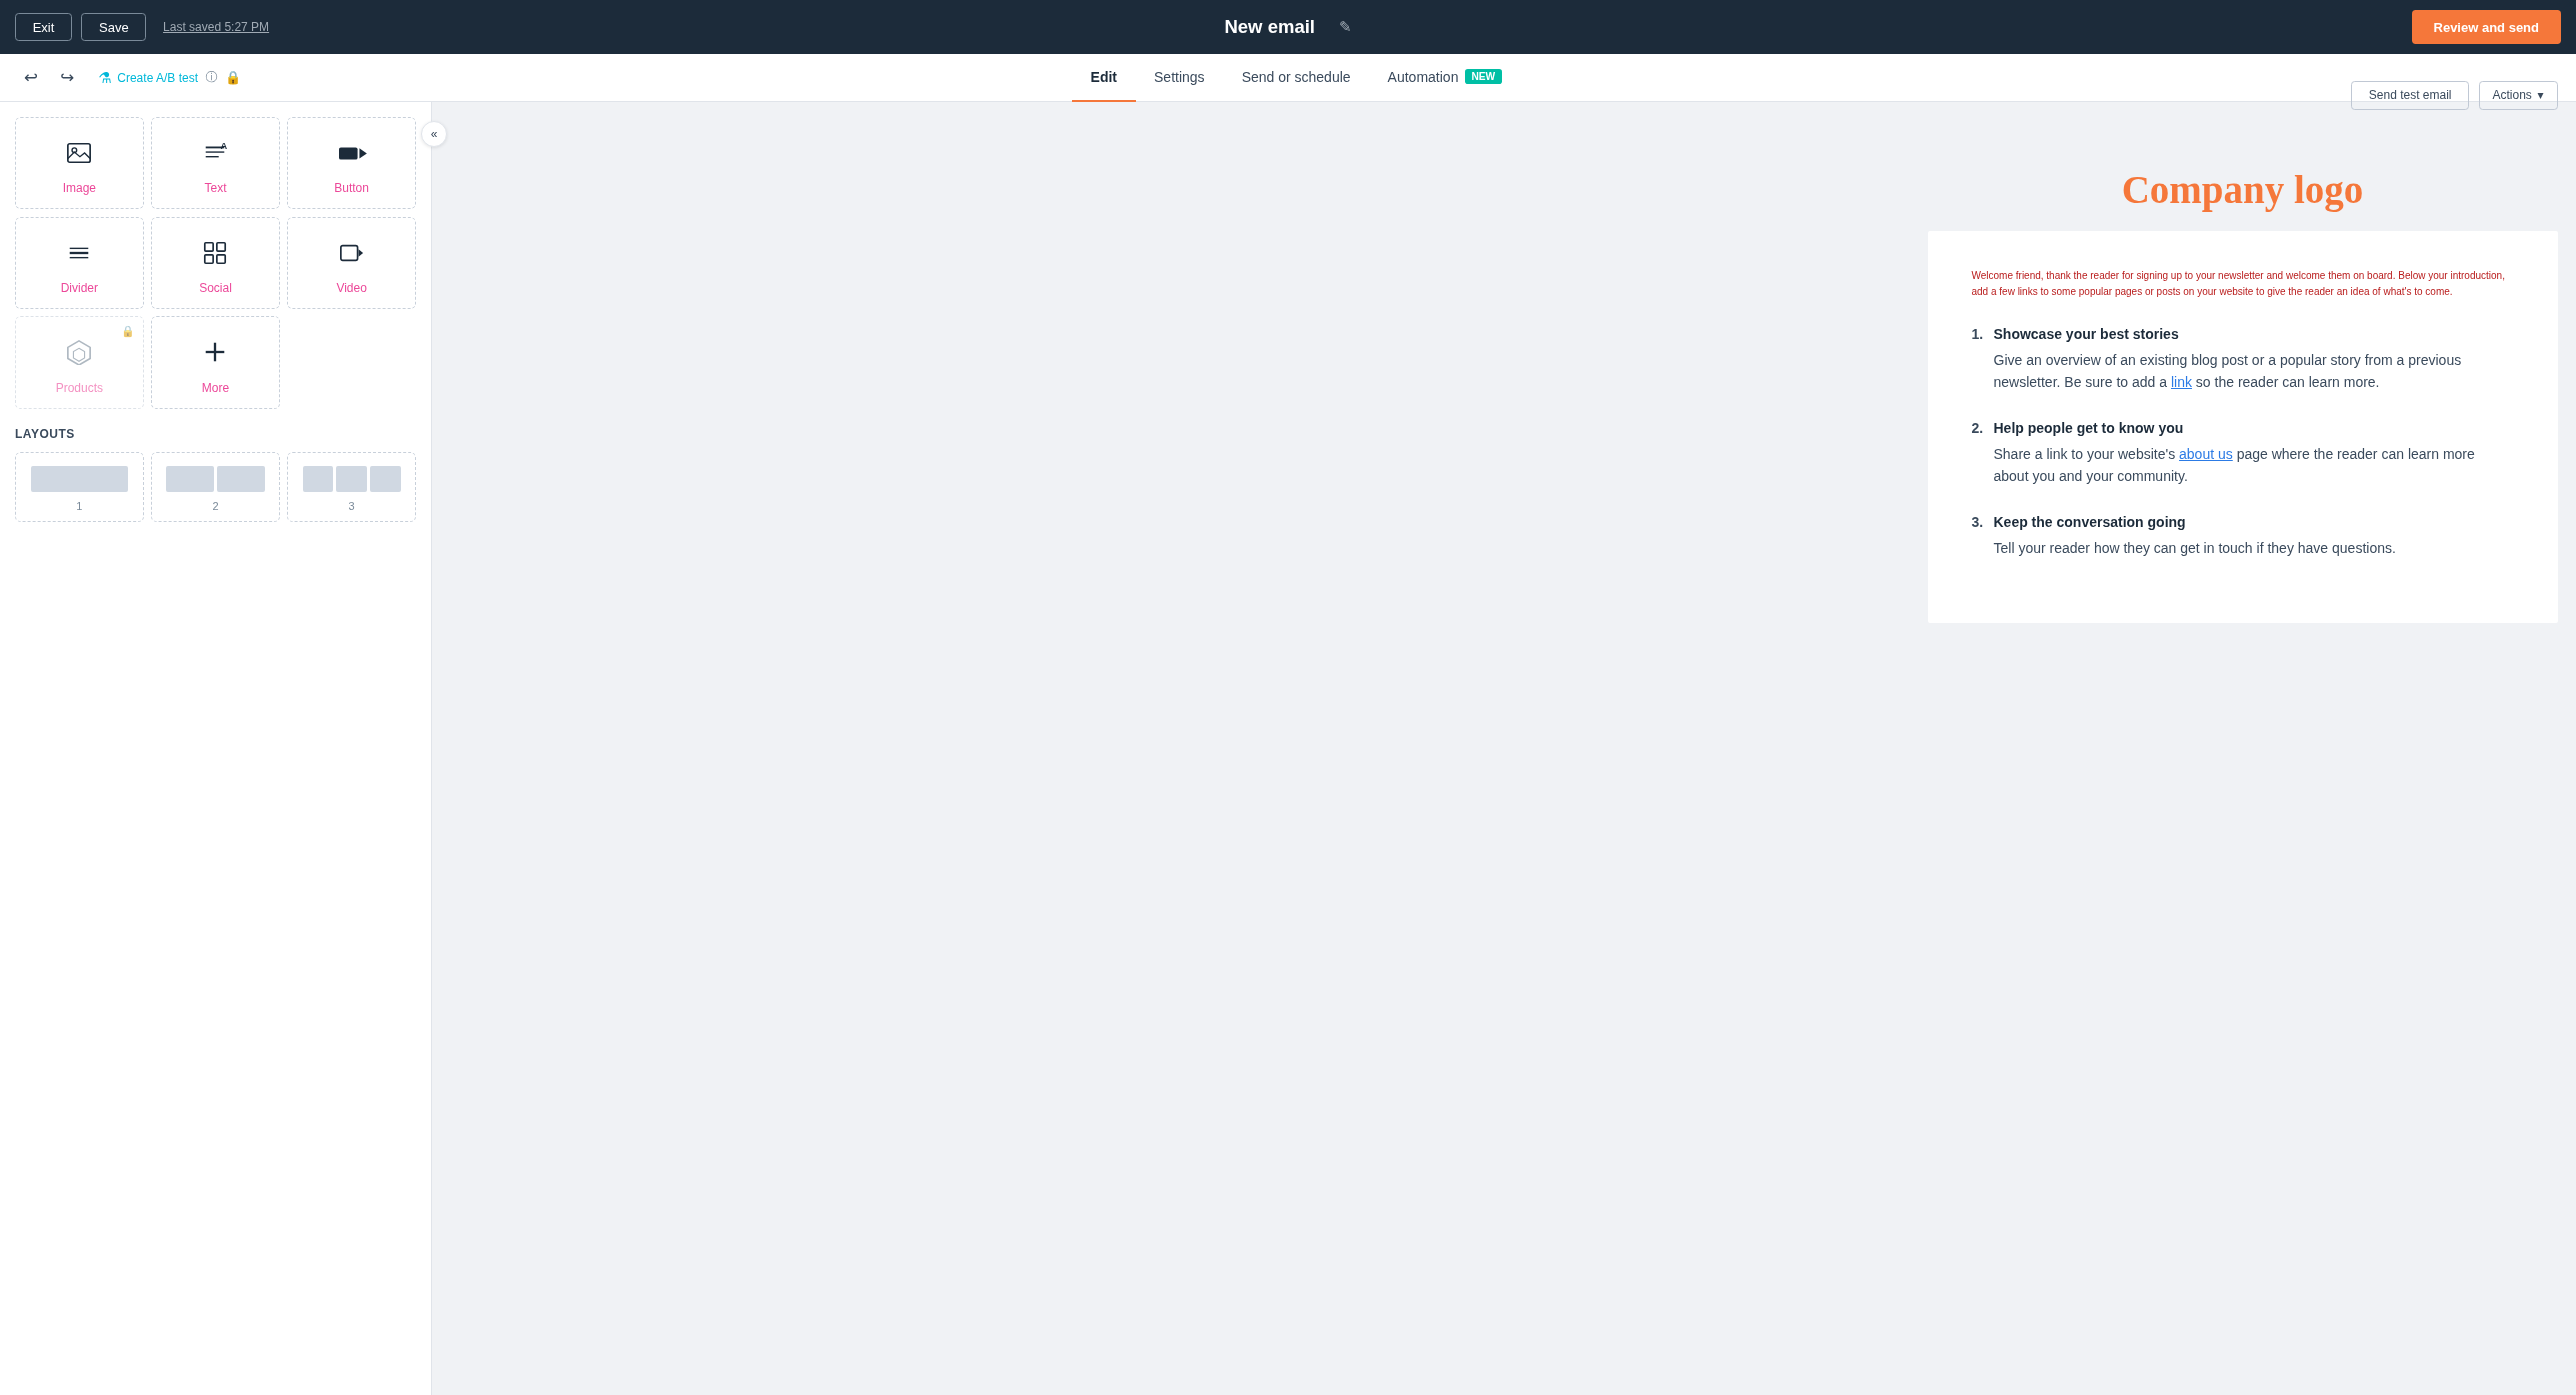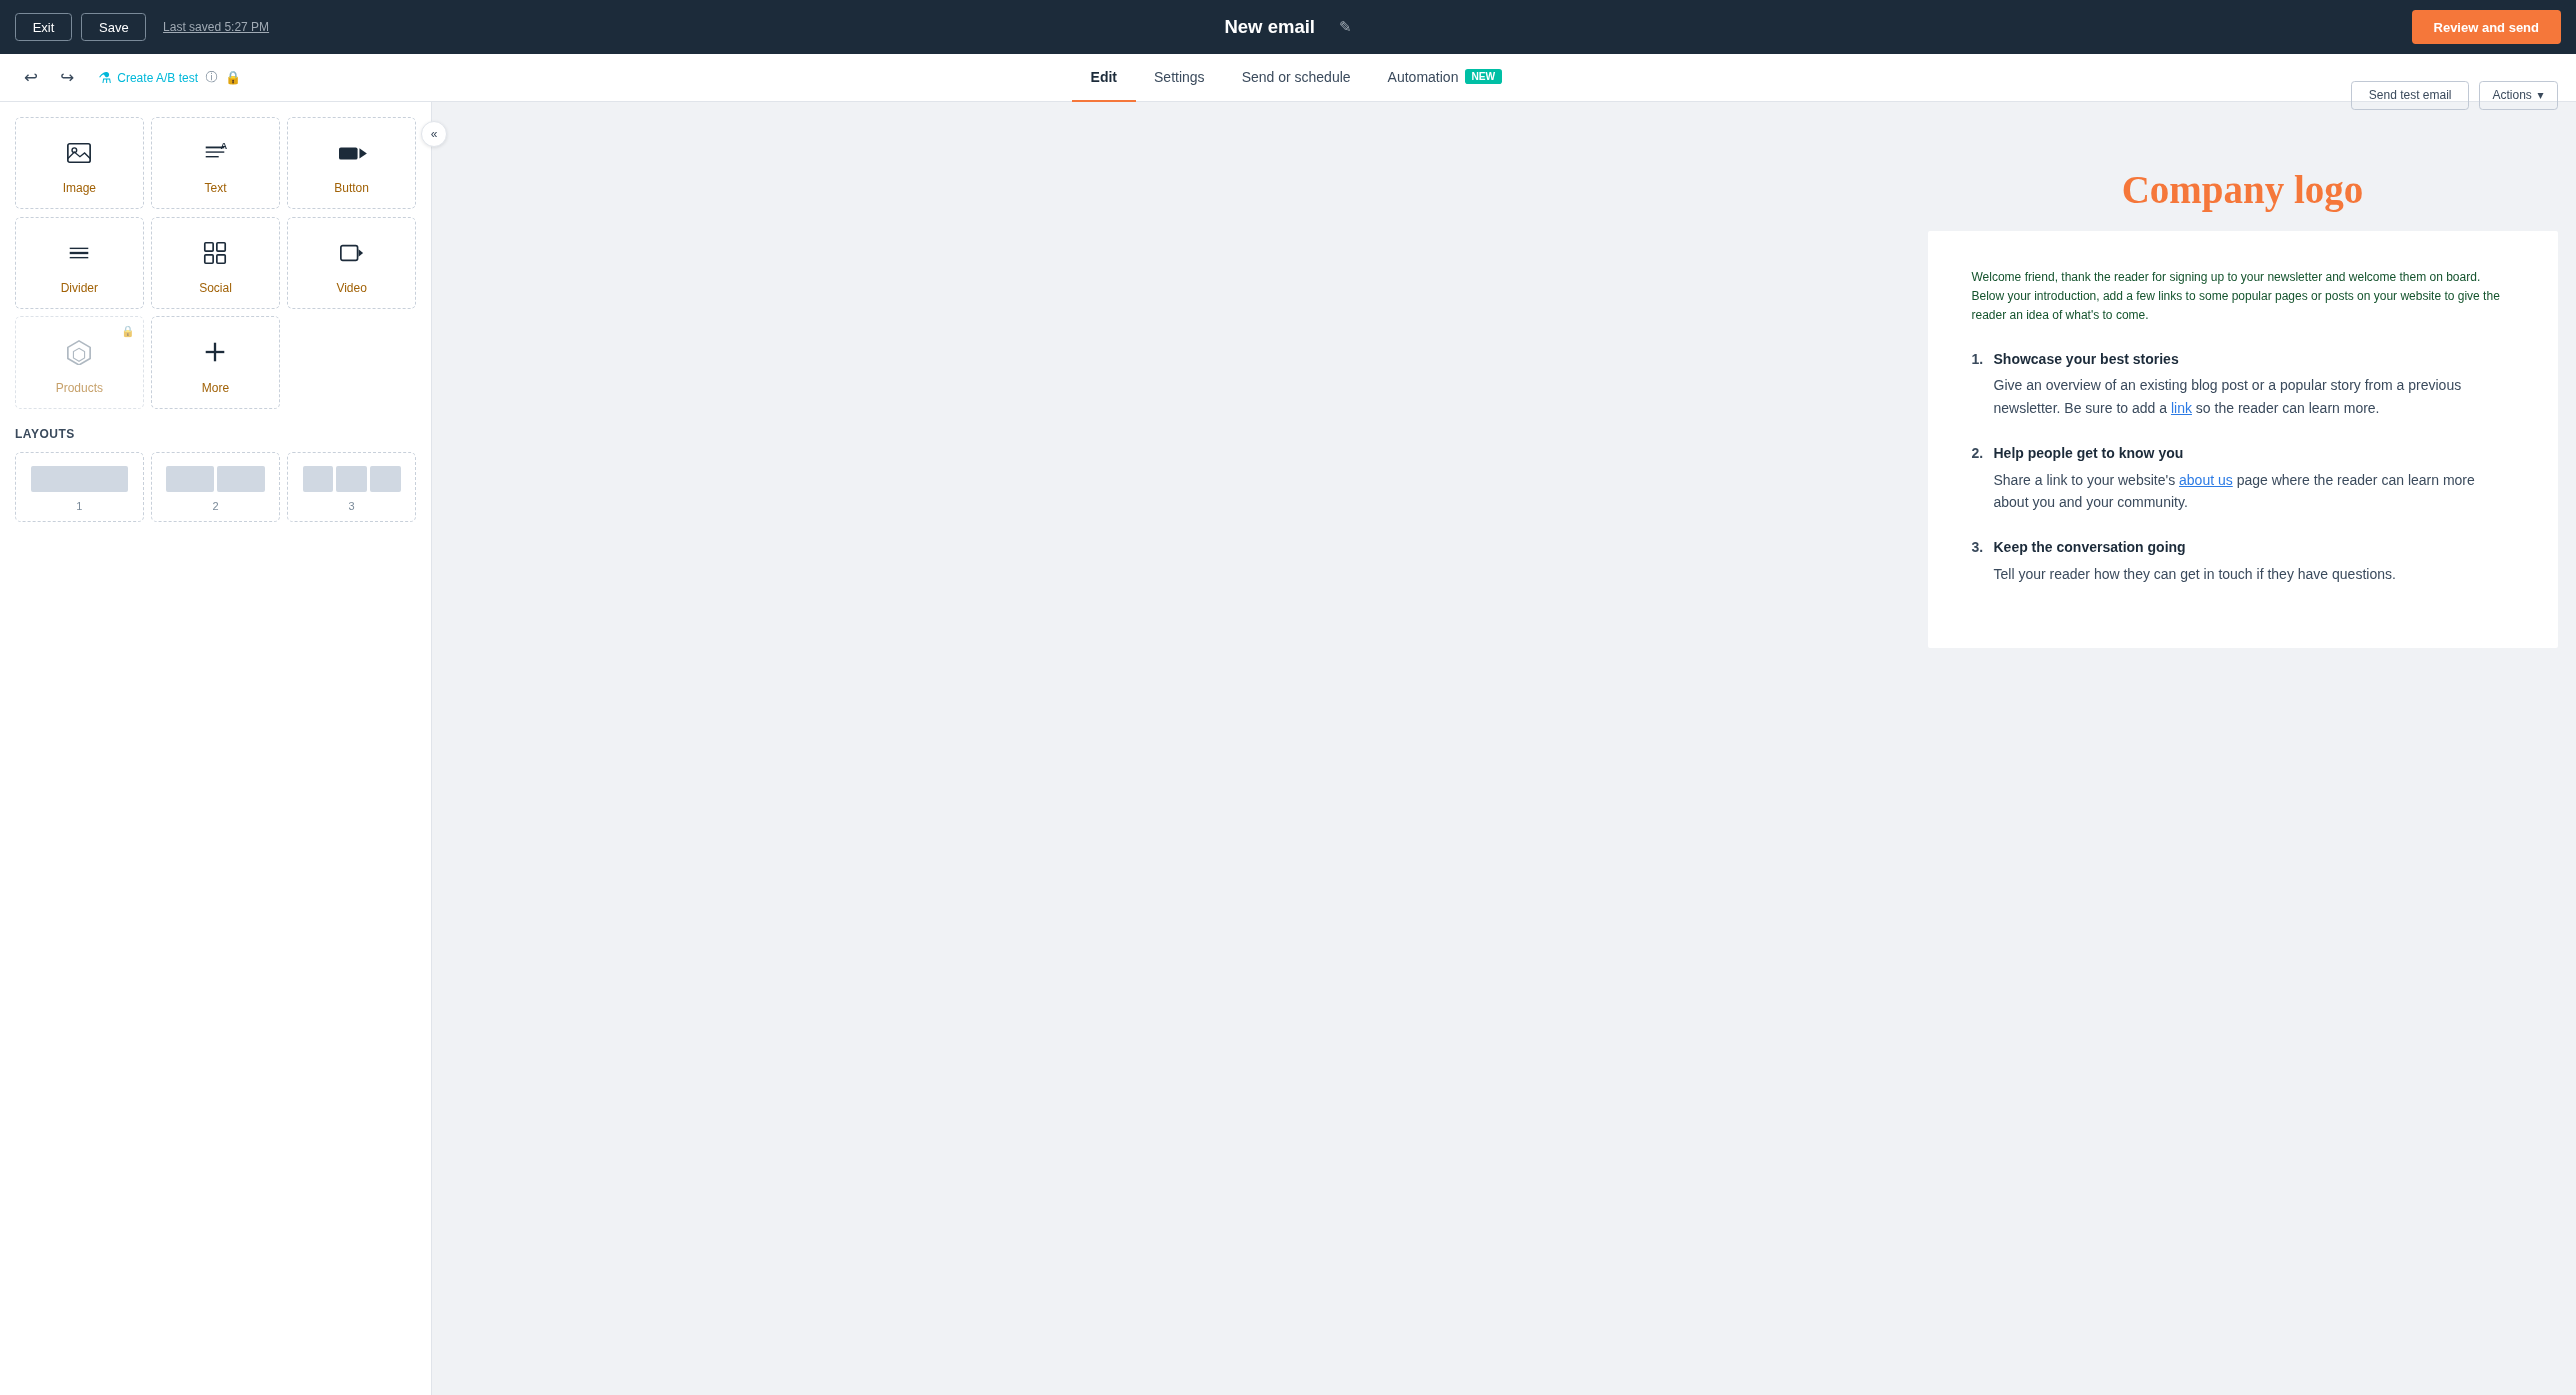--- a/index.html
+++ b/index.html
@@ -83,21 +83,21 @@
     .sidebar-content { padding: 15px; }
 
     
     .widget-grid { display: grid; grid-template-columns: repeat(3, 1fr); gap: 7.4px; margin-bottom: 18.5px; }
     .widget-item {
       border: 1.4px dashed #c8d0da; border-radius: 5.6px; display: flex; flex-direction: column;
       align-items: center; justify-content: center; padding: 22px 9.3px 13px;
       cursor: pointer; gap: 9.3px; position: relative;
     }
     .widget-icon { font-size: 22px; color: #1c2b3a; }
-    .widget-label { font-size: 12px; color: #a16207; font-weight: 400; }
+    .widget-label { font-size: 12px; color: #ec4899; font-weight: 400; }
     .widget-lock { position: absolute; top: 7.4px; right: 7.4px; font-size: 11px; color: #a0aab4; }
     .widget-item.locked { opacity: 0.6; }
 
     .layouts-label { font-size: 12px; font-weight: 700; color: #3a4a5c; text-transform: uppercase; letter-spacing: 0.5px; margin-bottom: 11px; margin-top: 7.4px; }
     .layout-grid { display: grid; grid-template-columns: repeat(3, 1fr); gap: 7.4px; }
     .layout-item {
       border: 1.4px dashed #c8d0da; border-radius: 5.6px; padding: 13px 9.3px 9.3px;
       cursor: pointer; display: flex; flex-direction: column; align-items: center; gap: 7.4px;
     }
     .layout-visual { display: flex; gap: 3.7px; width: 100%; justify-content: center; }
@@ -113,21 +113,21 @@
     }
 
     
     .preview-area { flex: 1; overflow-y: auto; background: #f0f2f5; display: flex; flex-direction: column; align-items: flex-end; padding: 37px 18.5px; margin-left: 44px; }
     .email-container { width: 630px; max-width: 100%; background: #f0f2f5; }
 
     .email-logo-bar { text-align: center; padding: 28px 18.5px 18.5px; }
     .email-logo-text { font-size: 39px; font-weight: 700; color: #f5773a; font-family: Georgia, serif; }
 
     .email-body { background: #fff; padding: 37px 44px; border-radius: 1.9px; }
-    .email-intro { font-size: 12px; color: #14532d; line-height: 1.6; margin-bottom: 26px; }
+    .email-intro { font-size: 10px; color: #b91c1c; line-height: 1.6; margin-bottom: 26px; }
 
     .email-list { margin: 0; padding: 0; list-style: none; counter-reset: email-counter; }
     .email-list-item { margin-bottom: 26px; padding-left: 22px; position: relative; }
     .email-list-item::before {
       content: counter(email-counter) ".";
       counter-increment: email-counter;
       position: absolute; left: 0; top: 0; font-size: 14px; color: #3a4a5c; font-weight: 700;
     }
     .email-list-title { font-size: 14px; font-weight: 700; color: #1c2b3a; margin-bottom: 7.4px; }
     .email-list-desc { font-size: 14px; color: #3a4a5c; line-height: 1.6; }

